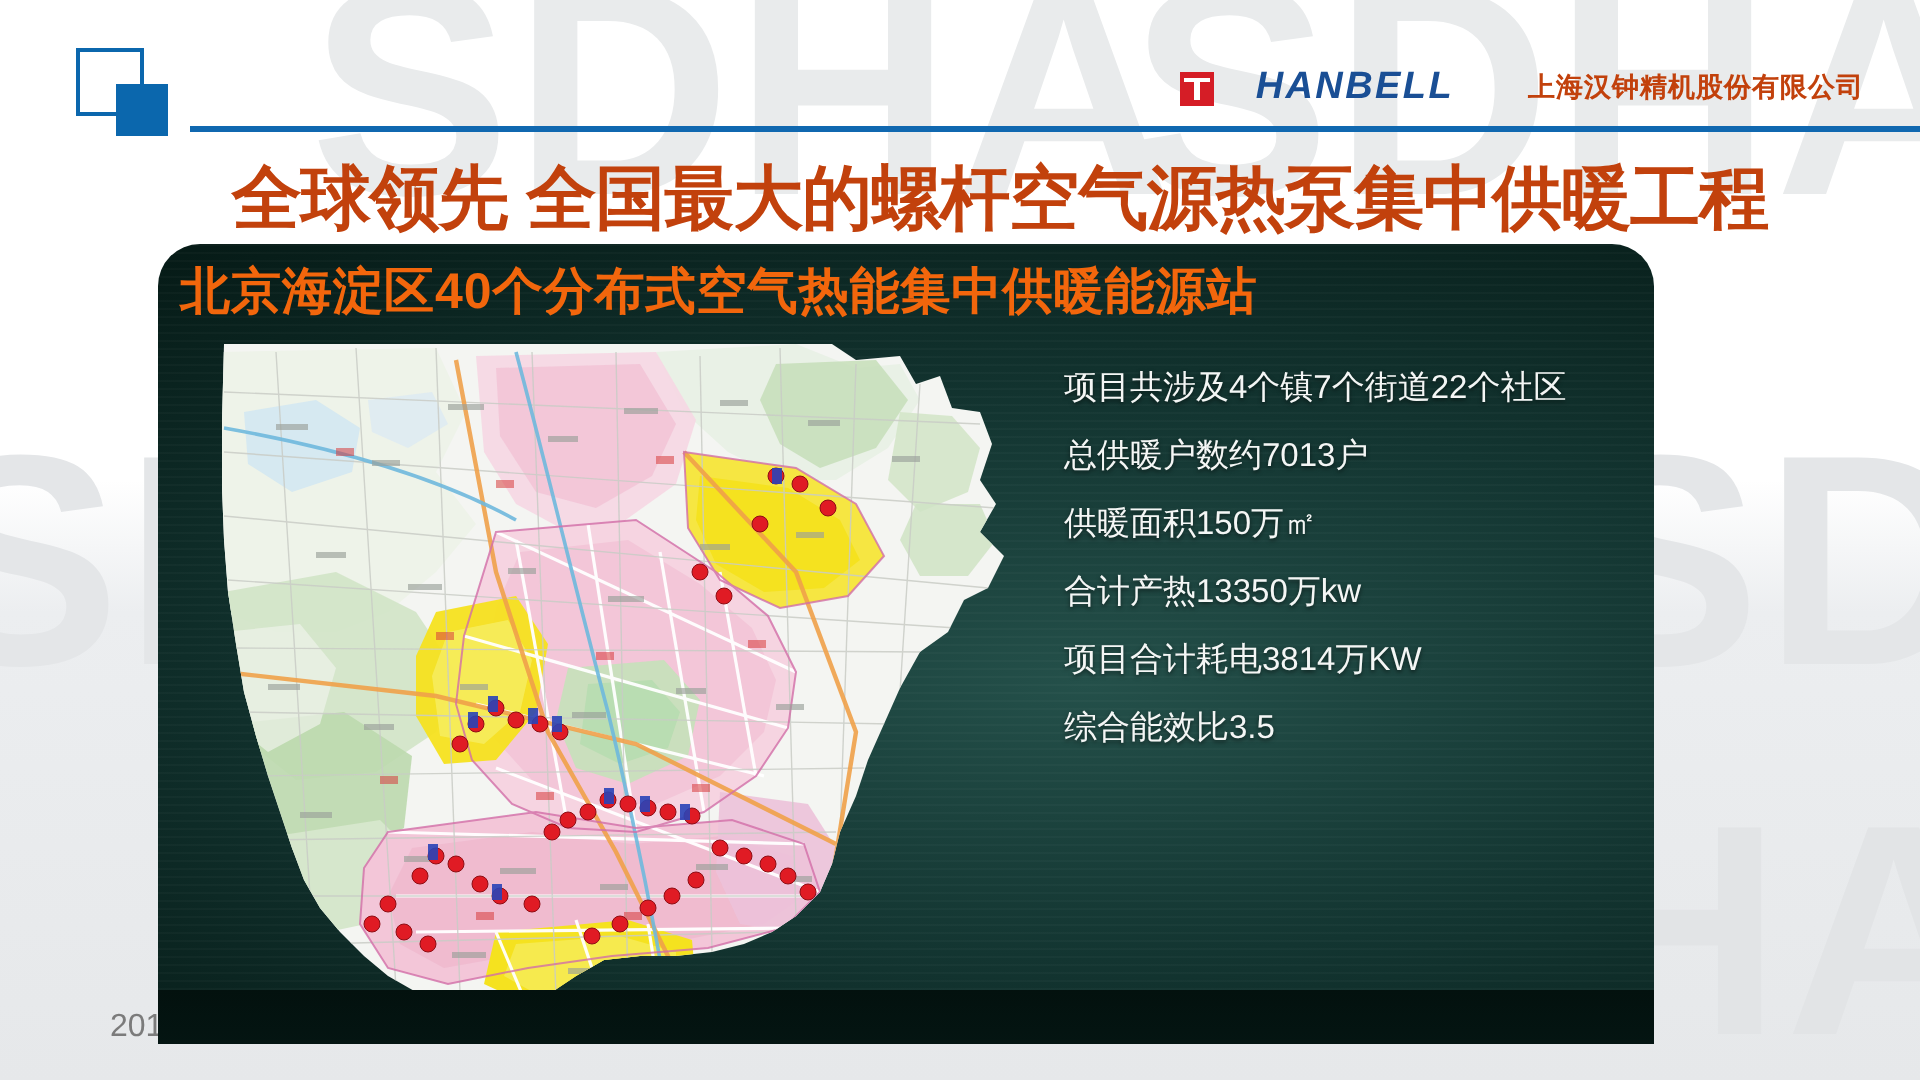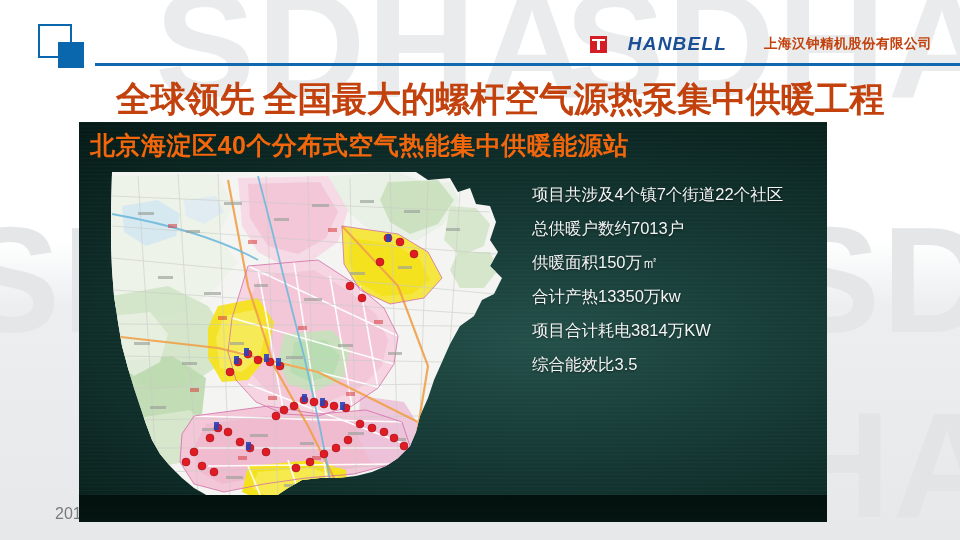--- a/index.html
+++ b/index.html
@@ -72,20 +72,21 @@
     font-size:35px;font-weight:700;color:#c2410c;letter-spacing:-0.5px;
     white-space:nowrap;
   }
 
   
   .panel{
     position:absolute;left:79px;top:122px;width:748px;height:400px;
     background:
       radial-gradient(120% 90% at 62% 55%, #24504a 0%, #133531 38%, #061b17 78%, #03100d 100%);
     overflow:hidden;
+    border-radius:21px;
   }
   .panel-sheen{
     position:absolute;inset:0;
     background:repeating-linear-gradient(180deg,rgba(255,255,255,.025) 0 1px,rgba(0,0,0,0) 1px 4px);
     pointer-events:none;
   }
   .banner{
     position:absolute;left:11px;top:7px;
     font-size:25px;font-weight:700;color:#f2660c;white-space:nowrap;letter-spacing:.5px;
   }

